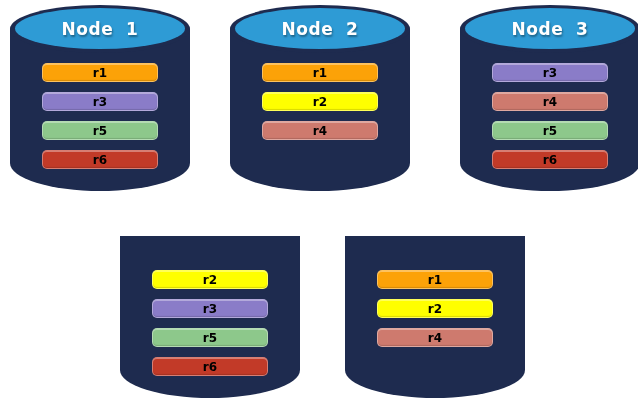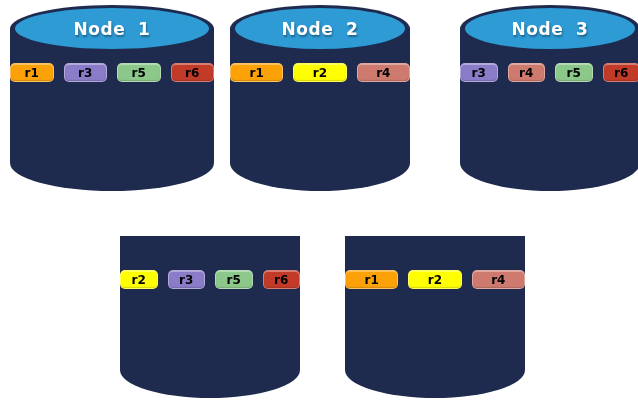--- a/index.html
+++ b/index.html
@@ -14,21 +14,21 @@
     height: 402px;
     background: #ffffff;
     overflow: hidden;
   }
   .node {
     position: absolute;
     width: 180px;
     height: 186px;
   }
   
-  .node:nth-child(1) { left: 10px;  top: 5px; padding-left: 24px; }
+  .node:nth-child(1) { left: 10px;  top: 5px; }
   .node:nth-child(2) { left: 230px; top: 5px; }
   .node:nth-child(3) { left: 460px; top: 5px; }
   
   .node:nth-child(4) { left: 120px; top: 212px; }
   .node:nth-child(5) { left: 345px; top: 212px; }
 
   .cyl-body {
     position: absolute;
     left: 0; right: 0;
     top: 24px; bottom: 0;
@@ -56,20 +56,21 @@
     font-size: 17px;
     font-weight: bold;
     white-space: pre;
     text-shadow: 1px 2px 2px rgba(0,0,0,0.35);
     letter-spacing: 0.5px;
   }
   .bars {
     position: absolute;
     left: 0; right: 0; top: 58px;
     display: flex;
+    flex-direction: column;
     align-items: center;
     gap: 10px;
   }
   .bar {
     width: 114px;
     height: 17px;
     border-radius: 5px;
     border: 1px solid rgba(255,255,255,0.35);
     box-shadow: inset 0 1px 0 rgba(255,255,255,0.35), inset 0 -1px 1px rgba(0,0,0,0.15);
     display: flex;

